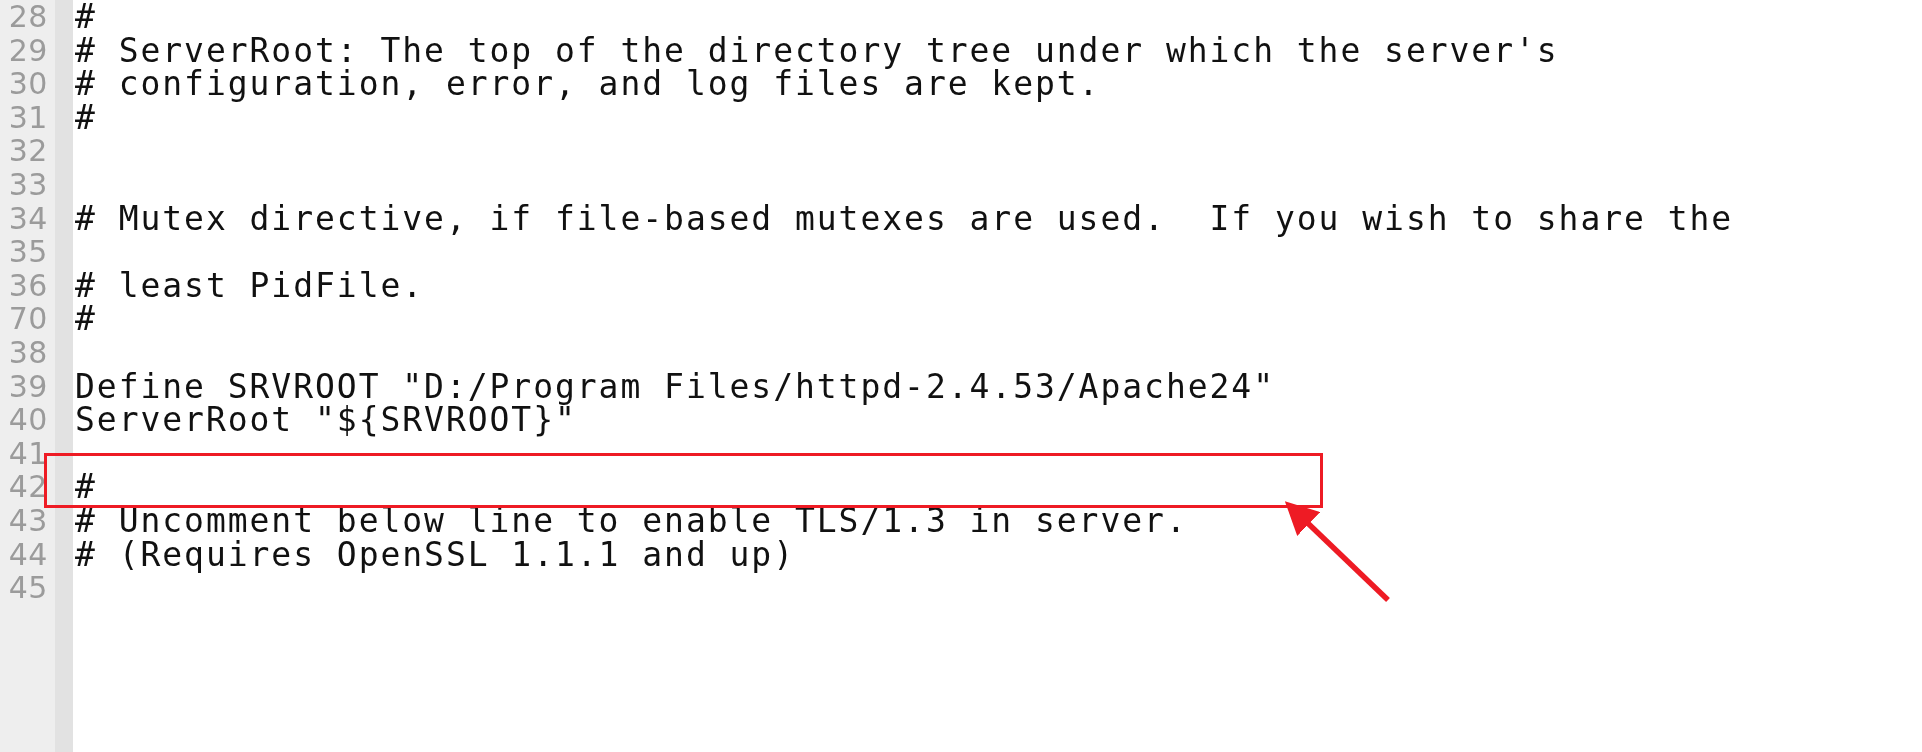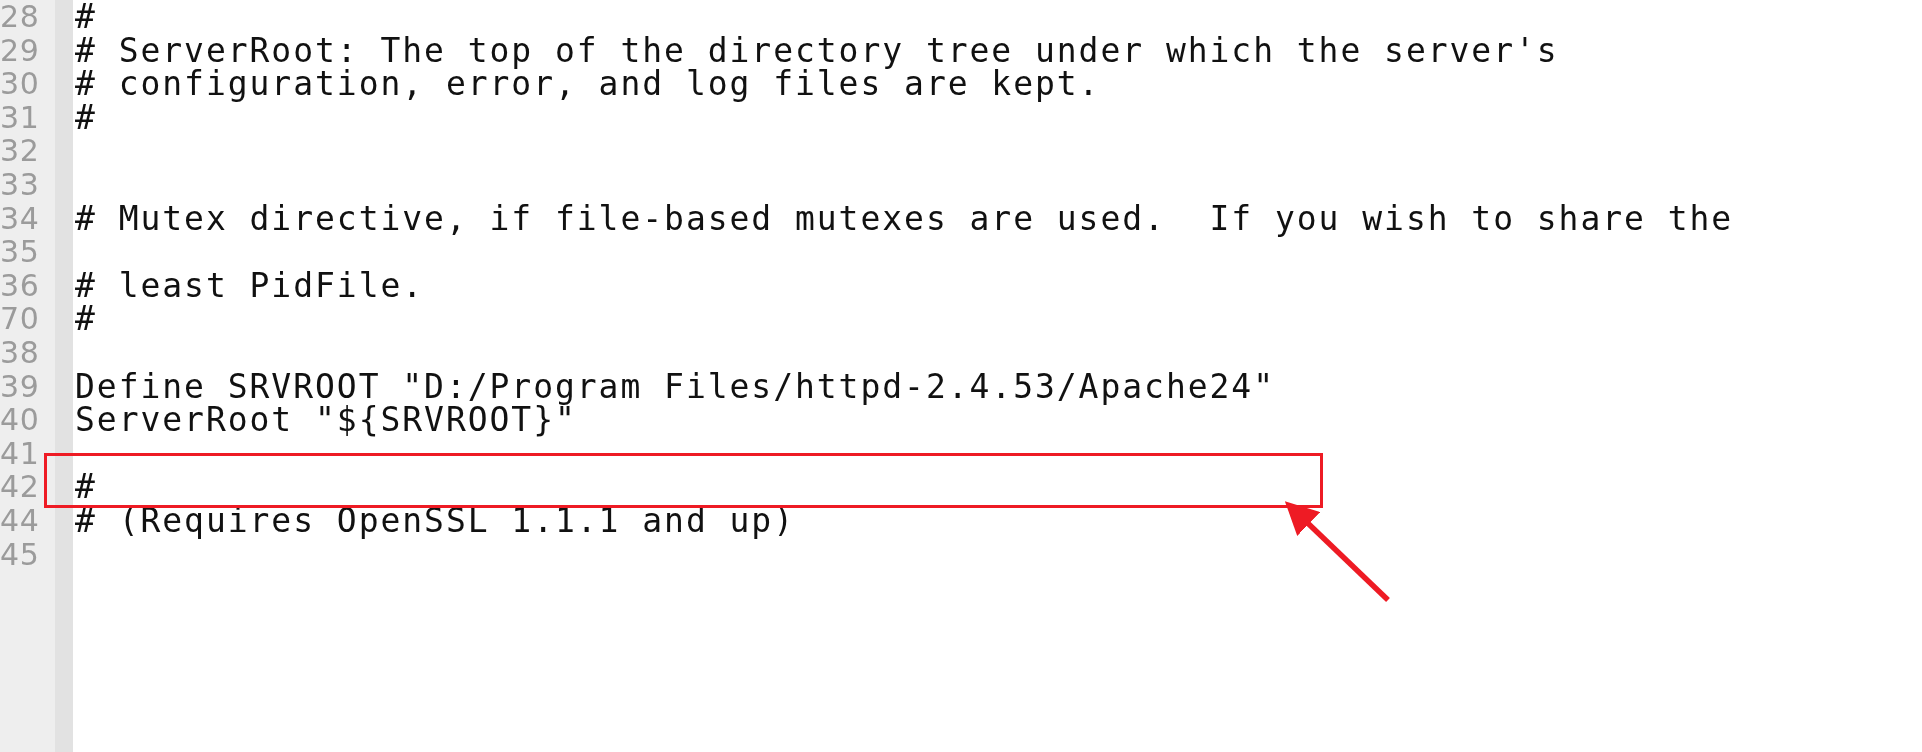--- a/index.html
+++ b/index.html
@@ -52,20 +52,21 @@
     position: relative;
     height: 33.6px;
     line-height: 33.6px;
     white-space: pre;
   }
   .lineno {
     position: absolute;
     left: 0;
     top: 0;
     width: 48px;
+    text-align: right;
     color: #9b9b9b;
     font-size: 30px;
     line-height: 33.6px;
     letter-spacing: 0.6px;
     font-family: "DejaVu Sans", "Liberation Sans", sans-serif;
   }
   .code {
     position: absolute;
     left: 75px;
     top: 0;
@@ -173,20 +174,24 @@
     <div class="row">
       <span class="lineno">41</span>
       <span class="code"></span>
     </div>
 
     <div class="row">
       <span class="lineno">42</span>
       <span class="code">#</span>
     </div>
 
+    <div class="row">
+      <span class="lineno">43</span>
+      <span class="code"># Uncomment below line to enable TLS/1.3 in server.</span>
+    </div>
 
     <div class="row">
       <span class="lineno">44</span>
       <span class="code"># (Requires OpenSSL 1.1.1 and up)</span>
     </div>
 
     <div class="row">
       <span class="lineno">45</span>
       <span class="code"></span>
     </div>

